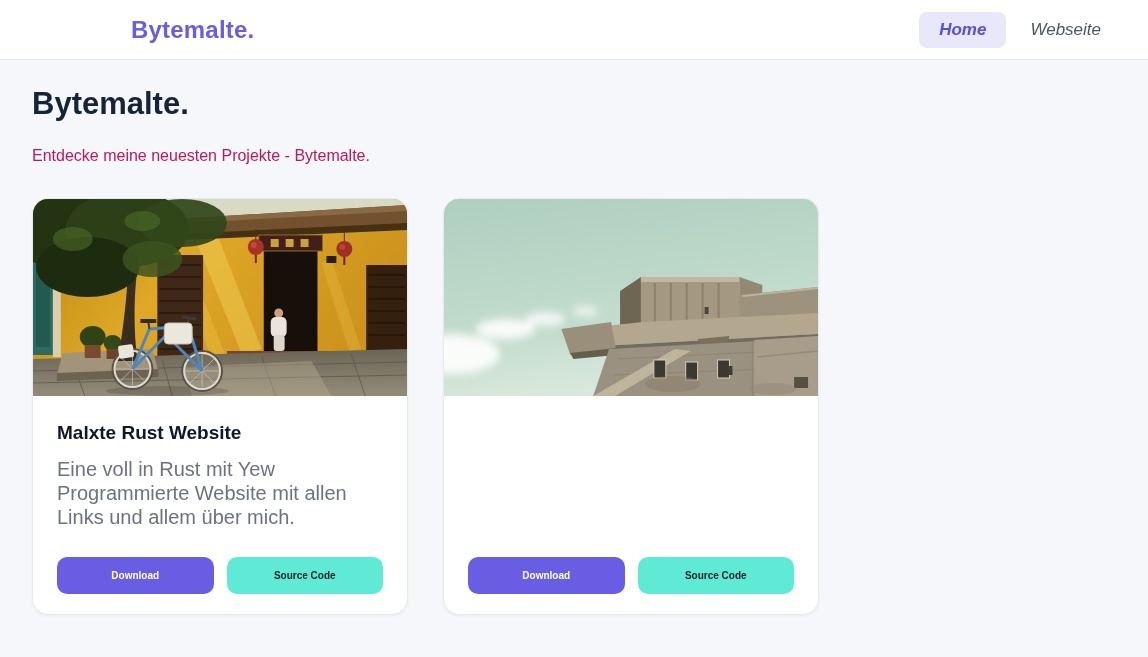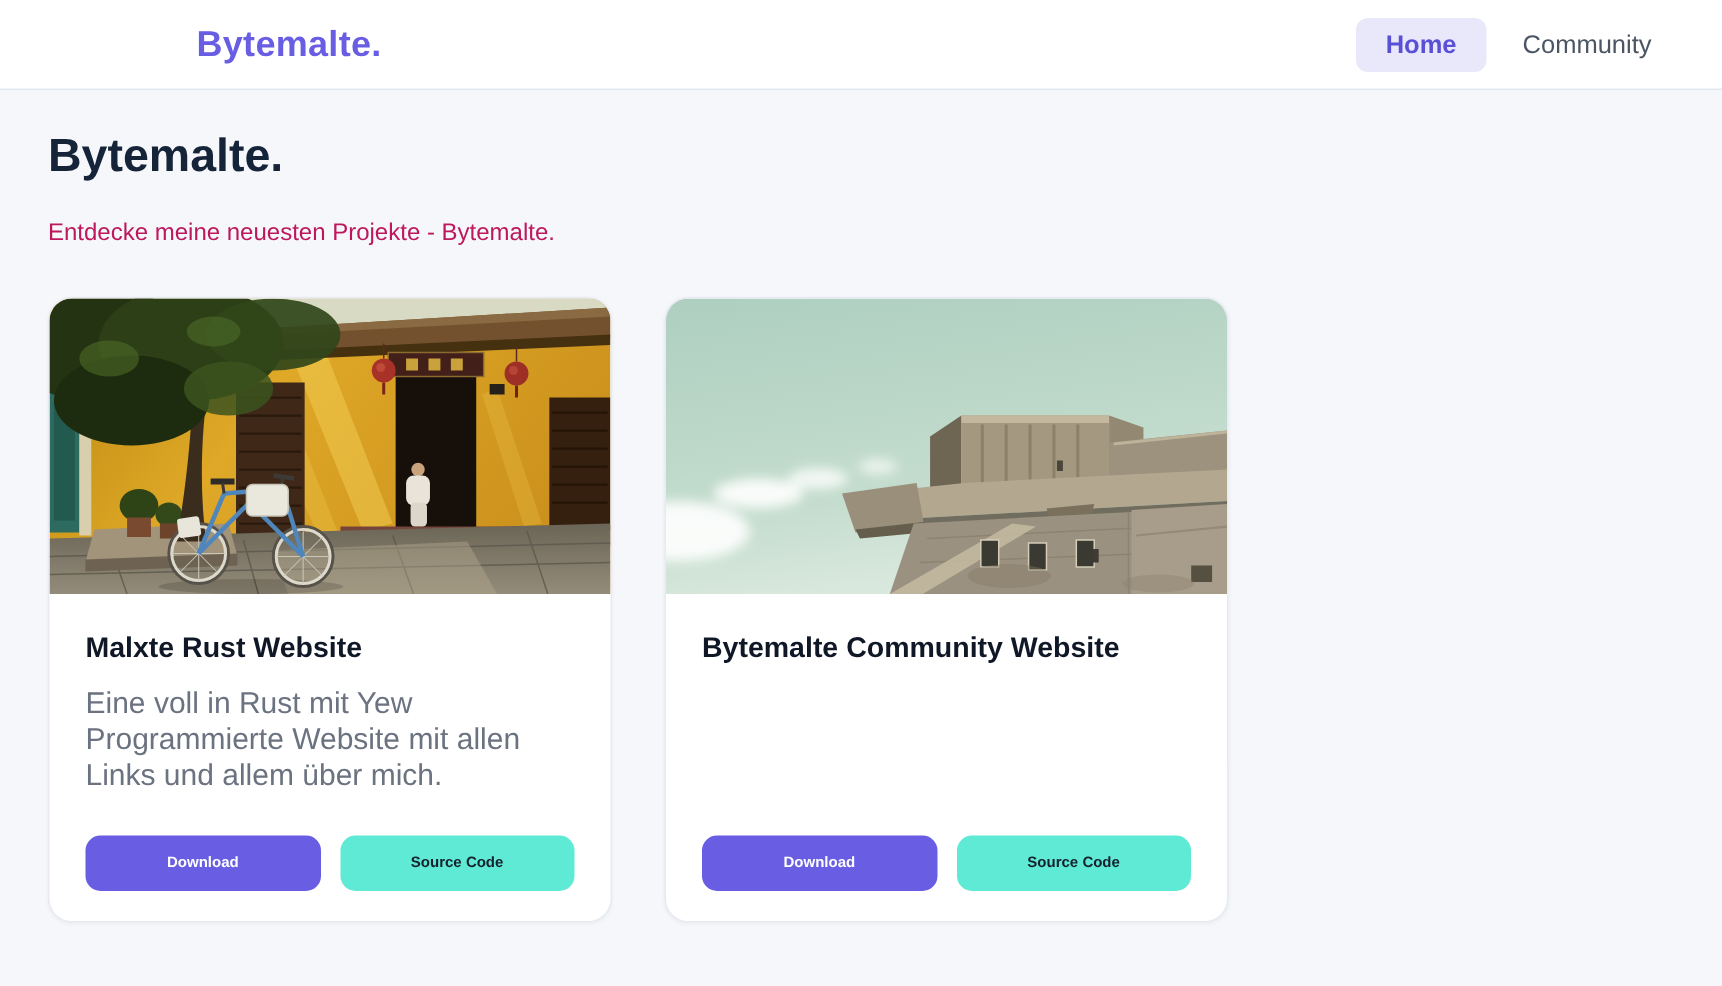--- a/index.html
+++ b/index.html
@@ -21,21 +21,21 @@
     padding-right: 33px;
   }
   .logo {
     font-size: 24px;
     font-weight: bold;
     color: #685de3;
     text-decoration: none;
     cursor: pointer;
     letter-spacing: 0.2px;
   }
-  .nav { display: flex; gap: 10px; }
+  .nav { display: flex; gap: 10px; font-style: italic; }
   .nav-item {
     font-size: 17px;
     color: #4b5563;
     text-decoration: none;
     cursor: pointer;
     padding: 8px 14px;
     border-radius: 8px;
   }
   .nav-item.active {
     background: #e9e8fa;
@@ -114,21 +114,21 @@
   .btn-primary { background: #685de3; color: #ffffff; }
   .btn-secondary { background: #5eead4; color: #16202e; }
 </style>
 </head>
 <body>
 
 <header class="header">
   <a class="logo">Bytemalte.</a>
   <nav class="nav">
     <a class="nav-item active">Home</a>
-    <a class="nav-item">Community</a>
+    <a class="nav-item">Webseite</a>
   </nav>
 </header>
 
 <main class="main">
   <h1 class="page-title">Bytemalte.</h1>
   <p class="page-subtitle">Entdecke meine neuesten Projekte - Bytemalte.</p>
 
   <div class="cards">
 
     <section class="card">
@@ -354,21 +354,20 @@
           <rect x="275" y="161" width="12" height="18" fill="#3a3a32" stroke="#d5cdb8" stroke-width="1"></rect>
 
           <rect x="286" y="167" width="4" height="9" fill="#3f3b33"></rect>
           <rect x="262" y="108" width="4" height="7" fill="#4a453a"></rect>
 
           <ellipse cx="230" cy="185" rx="28" ry="8" fill="#827862" opacity="0.4"></ellipse>
           <ellipse cx="330" cy="190" rx="24" ry="6" fill="#8d8270" opacity="0.4"></ellipse>
         </svg>
       </div>
       <div class="card-body">
-        <h2 class="card-title">Bytemalte Community Website</h2>
         <div class="card-buttons">
           <button class="btn btn-primary">Download</button>
           <button class="btn btn-secondary">Source Code</button>
         </div>
       </div>
     </section>
 
   </div>
 </main>
 

